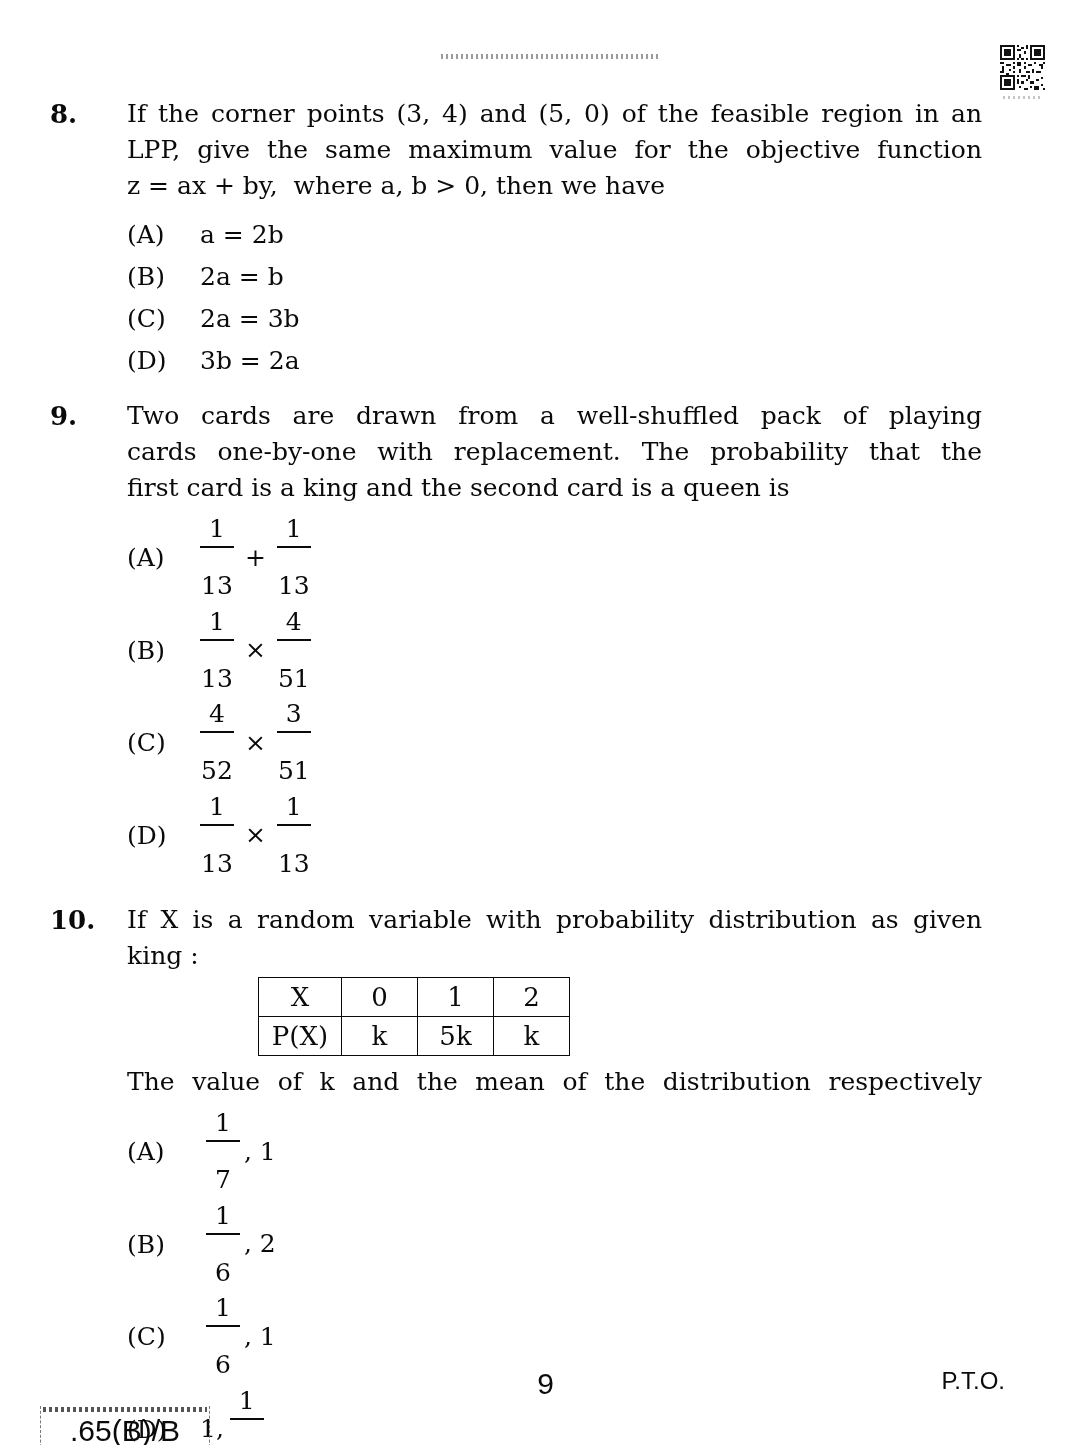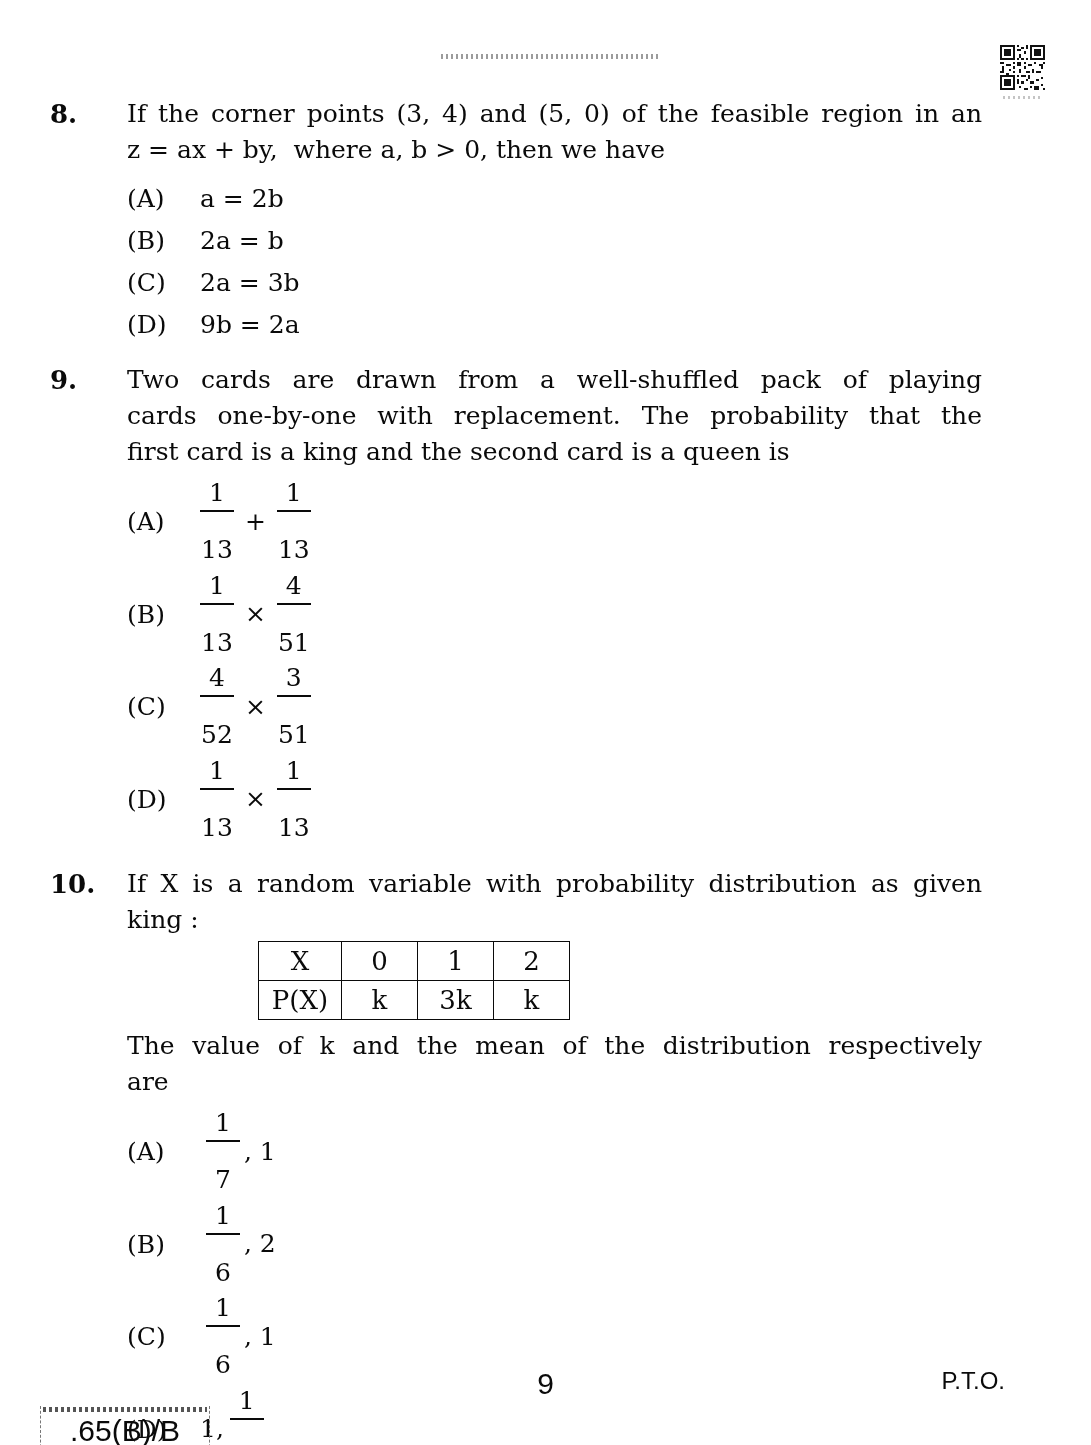--- a/index.html
+++ b/index.html
@@ -164,37 +164,38 @@
     </g>
   </svg>
   <div class="microprint qr-sub"></div>
 
   <div class="content">
 
     <div class="question">
       <div class="qnum">8.</div>
       <div class="qbody">
         <div class="qline">If the corner points (3, 4) and (5, 0) of the feasible region in an</div>
+        <div class="qline">LPP, give the same maximum value for the objective function</div>
         <div class="qline lastline">z = ax + by,&nbsp; where a, b &gt; 0, then we have</div>
         <div class="opts">
           <div class="opt">
             <span class="optlabel">(A)</span>
             <span>a = 2b</span>
           </div>
           <div class="opt">
             <span class="optlabel">(B)</span>
             <span>2a = b</span>
           </div>
           <div class="opt">
             <span class="optlabel">(C)</span>
             <span>2a = 3b</span>
           </div>
           <div class="opt">
             <span class="optlabel">(D)</span>
-            <span>9b = 2a</span>
+            <span>3b = 2a</span>
           </div>
         </div>
       </div>
     </div>
 
     <div class="question">
       <div class="qnum">9.</div>
       <div class="qbody">
         <div class="qline">Two cards are drawn from a well-shuffled pack of playing</div>
         <div class="qline">cards one-by-one with replacement. The probability that the</div>
@@ -267,29 +268,28 @@
           <tbody>
               <tr>
             <td class="c0">X</td>
             <td class="cn">0</td>
             <td class="cn">1</td>
             <td class="cn">2</td>
           </tr>
           <tr>
             <td class="c0">P(X)</td>
             <td class="cn">k</td>
-            <td class="cn">3k</td>
+            <td class="cn">5k</td>
             <td class="cn">k</td>
           </tr>
         </tbody>
           </table>
 
         <div class="qtext2">
           <div class="qline">The value of k and the mean of the distribution respectively</div>
-          <div class="qline lastline">are</div>
         </div>
 
         <div class="opts">
 
           <div class="fopt">
             <span class="optlabel">(A)</span>
             <span class="fpre"></span>
             <span class="frac">
                 <span class="fnum">1</span>
                 <span class="fden">7</span>

